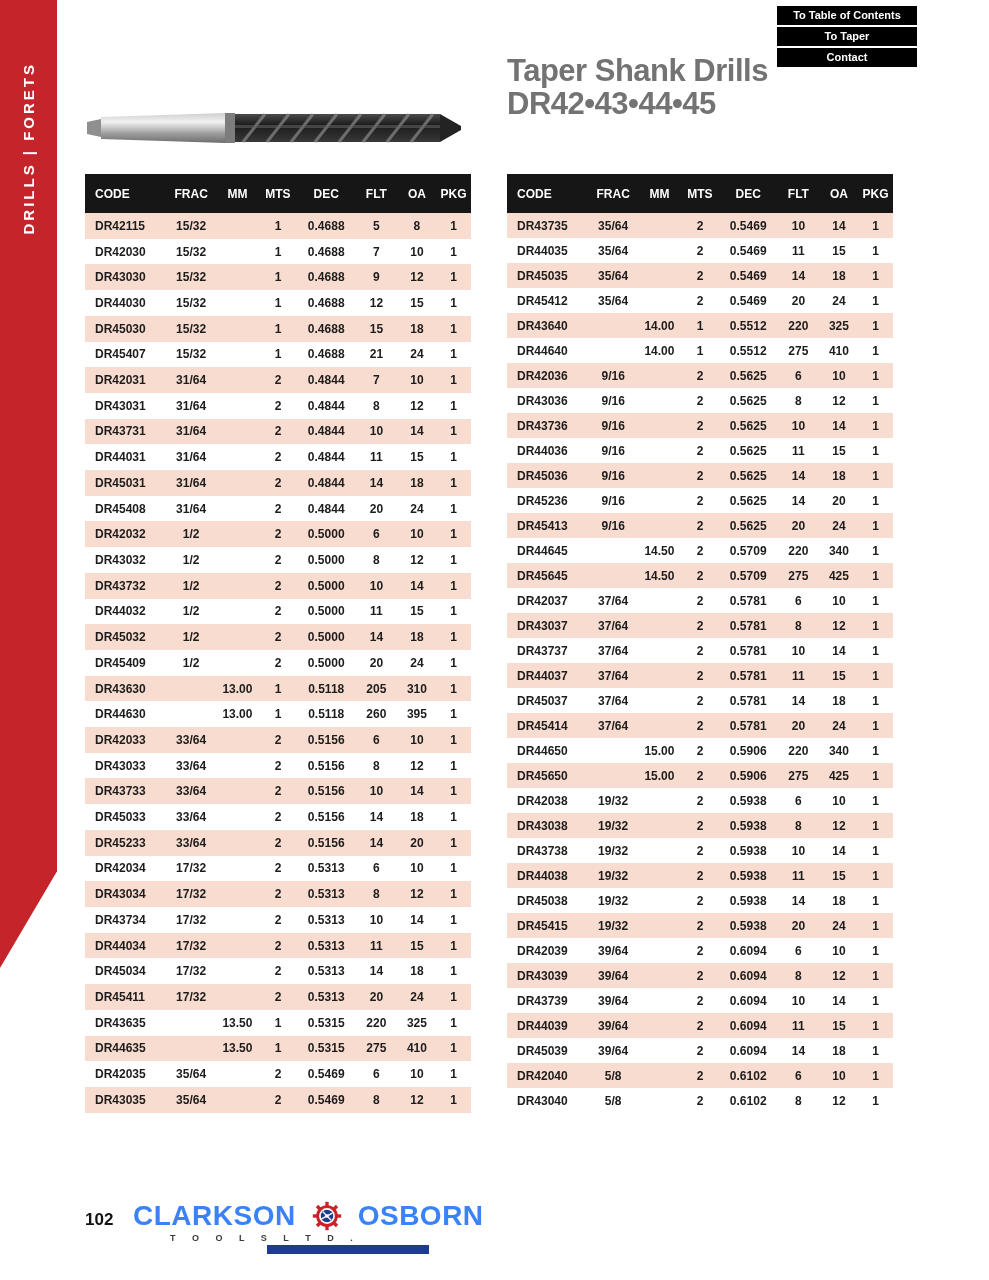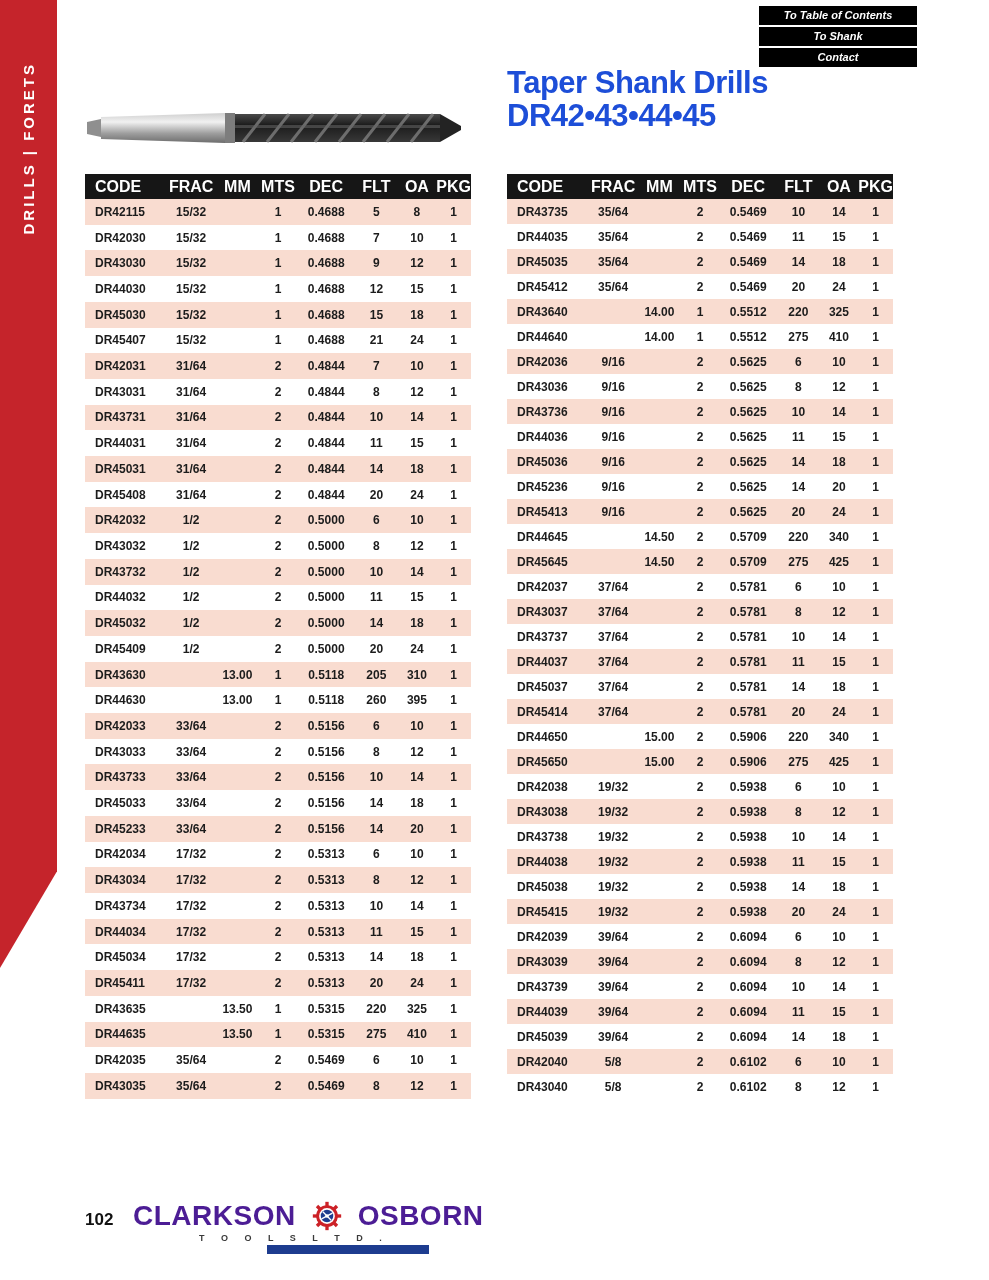--- a/index.html
+++ b/index.html
@@ -22,82 +22,82 @@
     display:flex; align-items:center; justify-content:center;
   }
   .sidebar-label {
     writing-mode:vertical-rl; transform:rotate(180deg);
     color:#ffffff; font-weight:bold; font-size:15px;
     letter-spacing:3px; white-space:nowrap;
   }
 
   
   .nav-buttons {
-    position:absolute; top:6px; right:72px; width:158px;
-    display:flex; flex-direction:column; gap:2px;font-style:italic;
+    position:absolute; top:6px; right:72px; width:140px;
+    display:flex; flex-direction:column; gap:2px;
   }
   .nav-btn {
     background:#000000; color:#ffffff;
     font-size:11px; font-weight:bold; text-align:center;
     padding:3px 0 4px; cursor:pointer;
   }
 
   
   .drill { position:absolute; left:85px; top:98px; width:378px; height:60px; }
 
   
   .title {
-    position:absolute; left:507px; top:66px;
-    color:#1d4ed8; font-weight:bold; font-size:31px;
+    position:absolute; left:507px; top:54px;
+    color:#737373; font-weight:bold; font-size:31px;
     line-height:1.08; letter-spacing:-0.5px;
   }
 
   
   .tables { position:absolute; left:85px; top:174px; display:flex; gap:36px; }
   table {
     width:386px; border-collapse:collapse; table-layout:fixed;
     font-size:12px; font-weight:bold; color:#1c1c1c;
   }
   thead th {
-    background:#161616; color:#ffffff; font-size:16px;
-    height:25px; text-align:center; font-weight:bold;
+    background:#161616; color:#ffffff; font-size:12px;
+    height:39px; text-align:center; font-weight:bold;
   }
   thead th:first-child { text-align:left; padding-left:10px; }
   tbody td { height:25px; text-align:center; white-space:nowrap; overflow:hidden; }
   tbody td:first-child { text-align:left; padding-left:10px; }
   tbody tr:nth-child(odd) { background:#f9dcd0; }
 
   
   .page-num { position:absolute; left:85px; top:1210px; font-size:17px; font-weight:bold; color:#111; }
   .logo { position:absolute; left:133px; top:1200px; }
   .logo-main {
     display:flex; align-items:center; gap:16px;
-    font-size:28px; font-weight:bold; color:#4c1d95; letter-spacing:0.5px;
+    font-size:28px; font-weight:bold; color:#3b82f6; letter-spacing:0.5px;
   }
   .gear { display:inline-flex; align-items:center; }
   .logo-sub {
     font-size:9px; font-weight:bold; letter-spacing:7px;
-    color:#3a3a3a; margin-top:1px; margin-left:66px; white-space:nowrap;
+    color:#3a3a3a; margin-top:1px; margin-left:37px; white-space:nowrap;
   }
   .logo-bar { height:9px; width:162px; background:#1d3c8f; margin-left:134px; margin-top:2px; }
 </style>
 </head>
 <body>
 
 <div class="page">
 
   <div class="sidebar">
     <div class="sidebar-label-wrap">
       <span class="sidebar-label">DRILLS | FORETS</span>
     </div>
   </div>
 
   <div class="nav-buttons">
       <div class="nav-btn">To Table of Contents</div>
-      <div class="nav-btn">To Shank</div>
+      <div class="nav-btn">To Taper</div>
       <div class="nav-btn">Contact</div>
     </div>
 
   <div class="drill">
     <svg width="378" height="60" viewBox="0 0 378 60">
       <defs>
         <linearGradient id="shk" x1="0" y1="0" x2="0" y2="1">
           <stop offset="0" stop-color="#cfcfcf"></stop>
           <stop offset="0.3" stop-color="#f1f1f1"></stop>
           <stop offset="0.68" stop-color="#9e9e9e"></stop>

